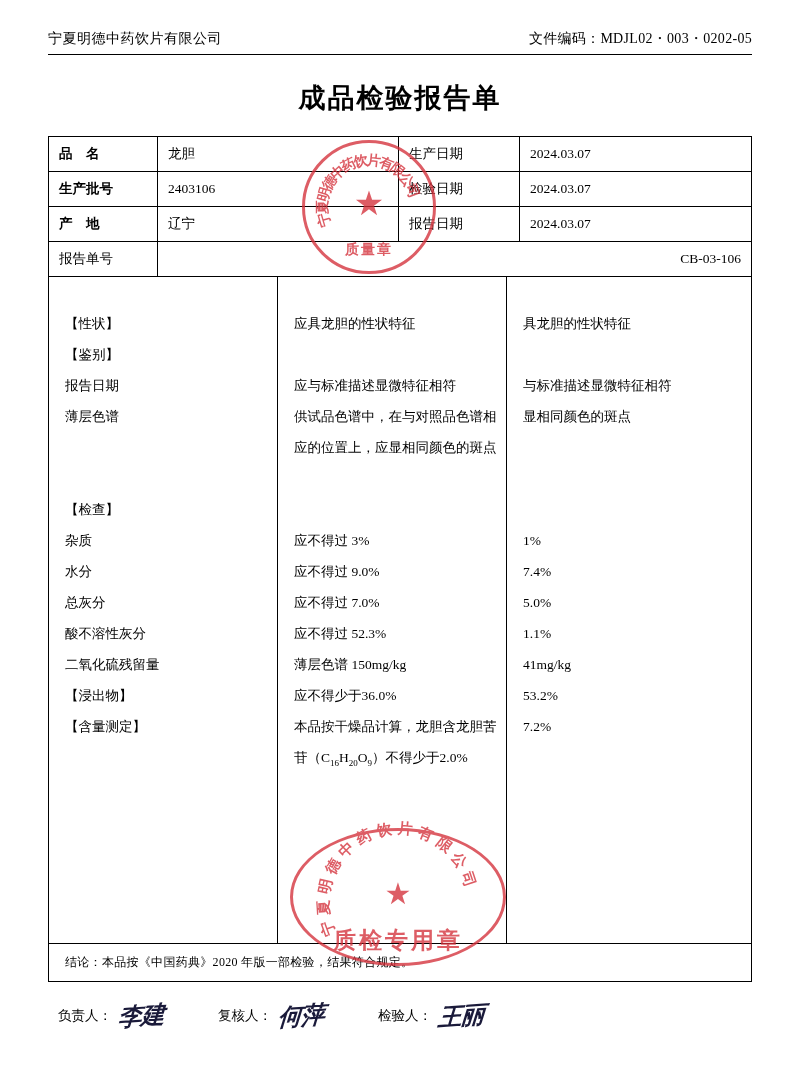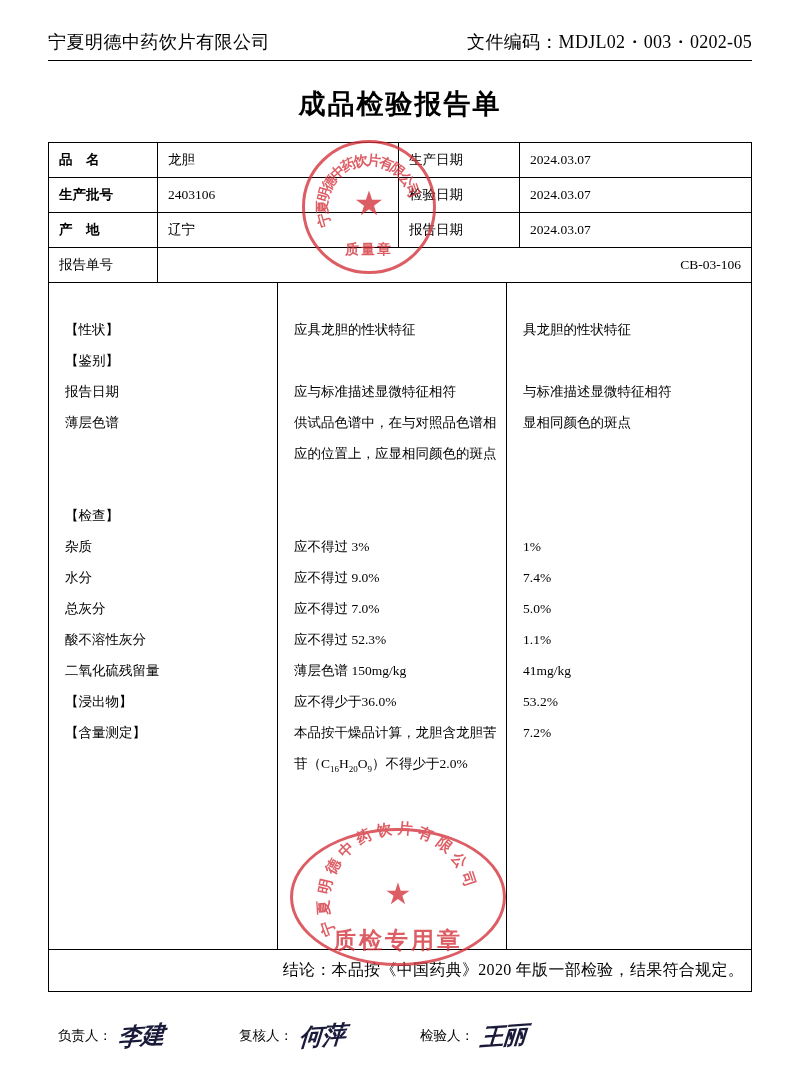--- a/index.html
+++ b/index.html
@@ -21,21 +21,21 @@
     height: 1083px;
     box-sizing: border-box;
     padding: 30px 48px 0 48px;
   }
 
   
   .header-row {
     display: flex;
     justify-content: space-between;
     align-items: flex-end;
-    font-size: 18px;
+    font-size: 14px;
     padding-bottom: 6px;
     border-bottom: 1px solid #000;
   }
   .company-name { letter-spacing: 0.5px; }
   .doc-code { letter-spacing: 0.3px; }
 
   
   .doc-title {
     text-align: center;
     font-size: 27px;
@@ -101,34 +101,33 @@
     text-decoration: underline;
     text-underline-offset: 4px;
   }
   .cellpad { padding-left: 16px; padding-right: 8px; }
   .line { line-height: 31px; height: 31px; white-space: nowrap; }
   .blank { height: 31px; }
 
   
   .conclusion {
     border: 1px solid #000;
-    font-size: 16px;
-    padding: 10px 7px;
-    text-align: right;
+    font-size: 12px;
+    padding: 10px 16px;
+    text-align: left;
     letter-spacing: 0.3px;
   }
 
   
   .signatures {
     display: flex;
     align-items: center;
     font-size: 13.5px;
-    margin-top: 28px;
+    margin-top: 18px;
     padding: 0 10px;
-    gap: 21px;
   }
   .sig-group {
     display: flex;
     align-items: center;
     margin-right: 54px;
   }
   .sig-label { white-space: nowrap; }
   .sig-name {
     font-family: "DejaVu Serif", serif;
     font-style: italic;

